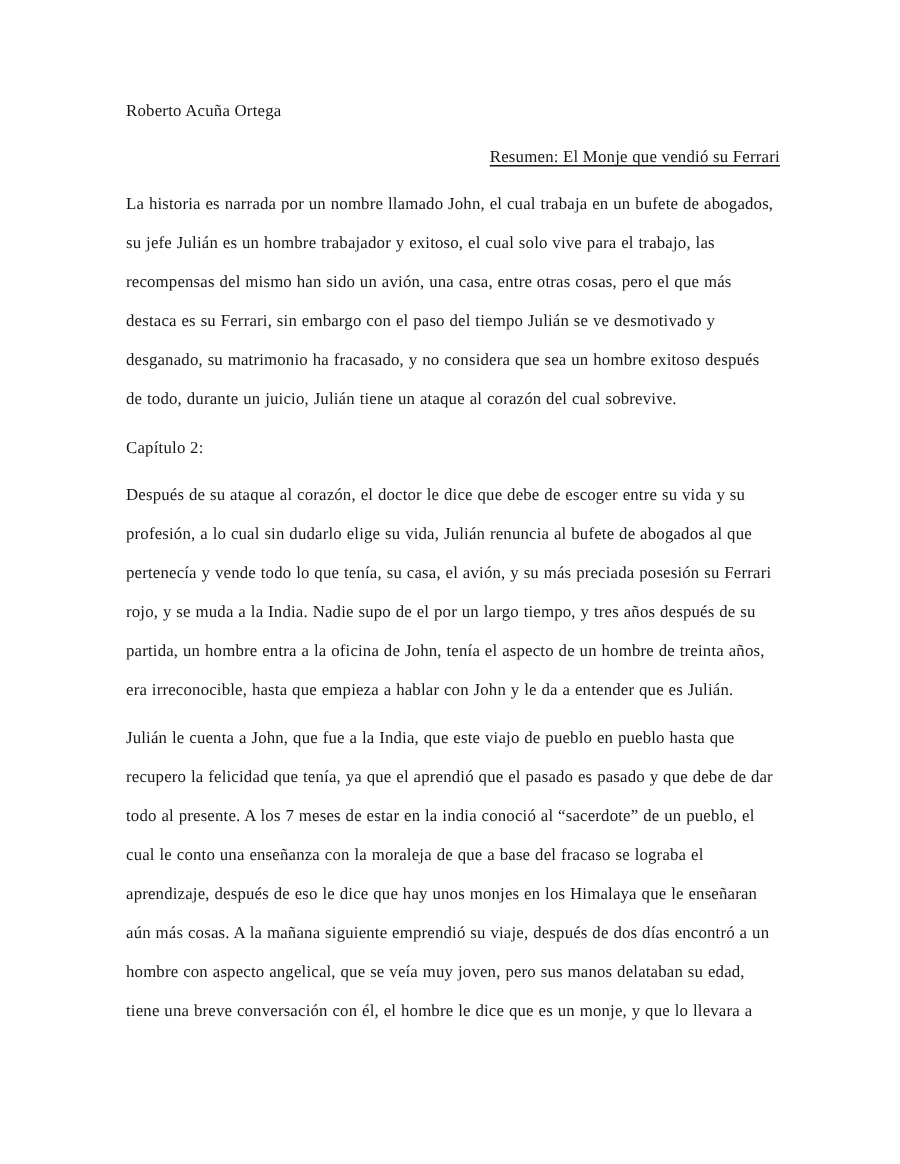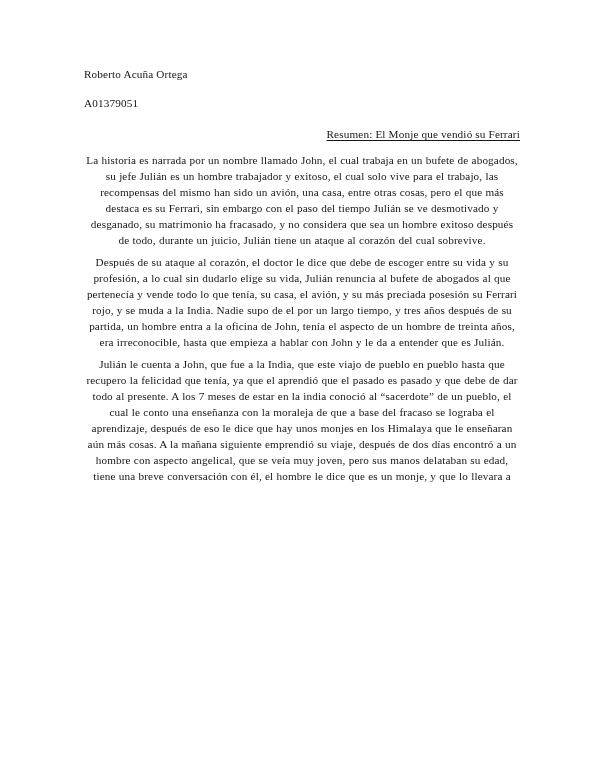--- a/index.html
+++ b/index.html
@@ -59,44 +59,44 @@
     line-height: 24px;
     letter-spacing: 0.15px;
     margin-top: 8px;
     margin-bottom: 6px;
     white-space: nowrap;
   }
 
   
   .paragraph {
     font-size: 11.2px;
-    line-height: 16px;
-    text-align: center;
+    line-height: 26px;
+    text-align: left;
     letter-spacing: 0.12px;
     word-spacing: 0.3px;
     margin: 0 0 6px 0;
     hyphens: none;
   }
 
   .spacer-after-title { height: 2px; }
 </style>
 </head>
 <body>
 
 <div class="page">
   <div class="doc-body">
 
     <div class="header-line">Roberto Acuña Ortega</div>
 
-    <div class="header-line">A01379051</div>
 
     <div class="doc-title"><span class="title-text">Resumen: El Monje que vendió su Ferrari</span></div>
 
     <div class="spacer-after-title"></div>
 
     <p class="paragraph">La historia es narrada por un nombre llamado John, el cual trabaja en un bufete de abogados, su jefe Julián es un hombre trabajador y exitoso, el cual solo vive para el trabajo, las recompensas del mismo han sido un avión, una casa, entre otras cosas, pero el que más destaca es su Ferrari, sin embargo con el paso del tiempo Julián se ve desmotivado y desganado, su matrimonio ha fracasado, y no considera que sea un hombre exitoso después de todo, durante un juicio, Julián tiene un ataque al corazón del cual sobrevive.</p>
 
+    <div class="chapter-heading">Capítulo 2:</div>
     <p class="paragraph">Después de su ataque al corazón, el doctor le dice que debe de escoger entre su vida y su profesión, a lo cual sin dudarlo elige su vida, Julián renuncia al bufete de abogados al que pertenecía y vende todo lo que tenía, su casa, el avión, y su más preciada posesión su Ferrari rojo, y se muda a la India. Nadie supo de el por un largo tiempo, y tres años después de su partida, un hombre entra a la oficina de John, tenía el aspecto de un hombre de treinta años, era irreconocible, hasta que empieza a hablar con John y le da a entender que es Julián.</p>
 
     <p class="paragraph">Julián le cuenta a John, que fue a la India, que este viajo de pueblo en pueblo hasta que recupero la felicidad que tenía, ya que el aprendió que el pasado es pasado y que debe de dar todo al presente. A los 7 meses de estar en la india conoció al “sacerdote” de un pueblo, el cual le conto una enseñanza con la moraleja de que a base del fracaso se lograba el aprendizaje, después de eso le dice que hay unos monjes en los Himalaya que le enseñaran aún más cosas. A la mañana siguiente emprendió su viaje, después de dos días encontró a un hombre con aspecto angelical, que se veía muy joven, pero sus manos delataban su edad, tiene una breve conversación con él, el hombre le dice que es un monje, y que lo llevara a</p>
 
   </div>
 </div>
 
 </body></html>

